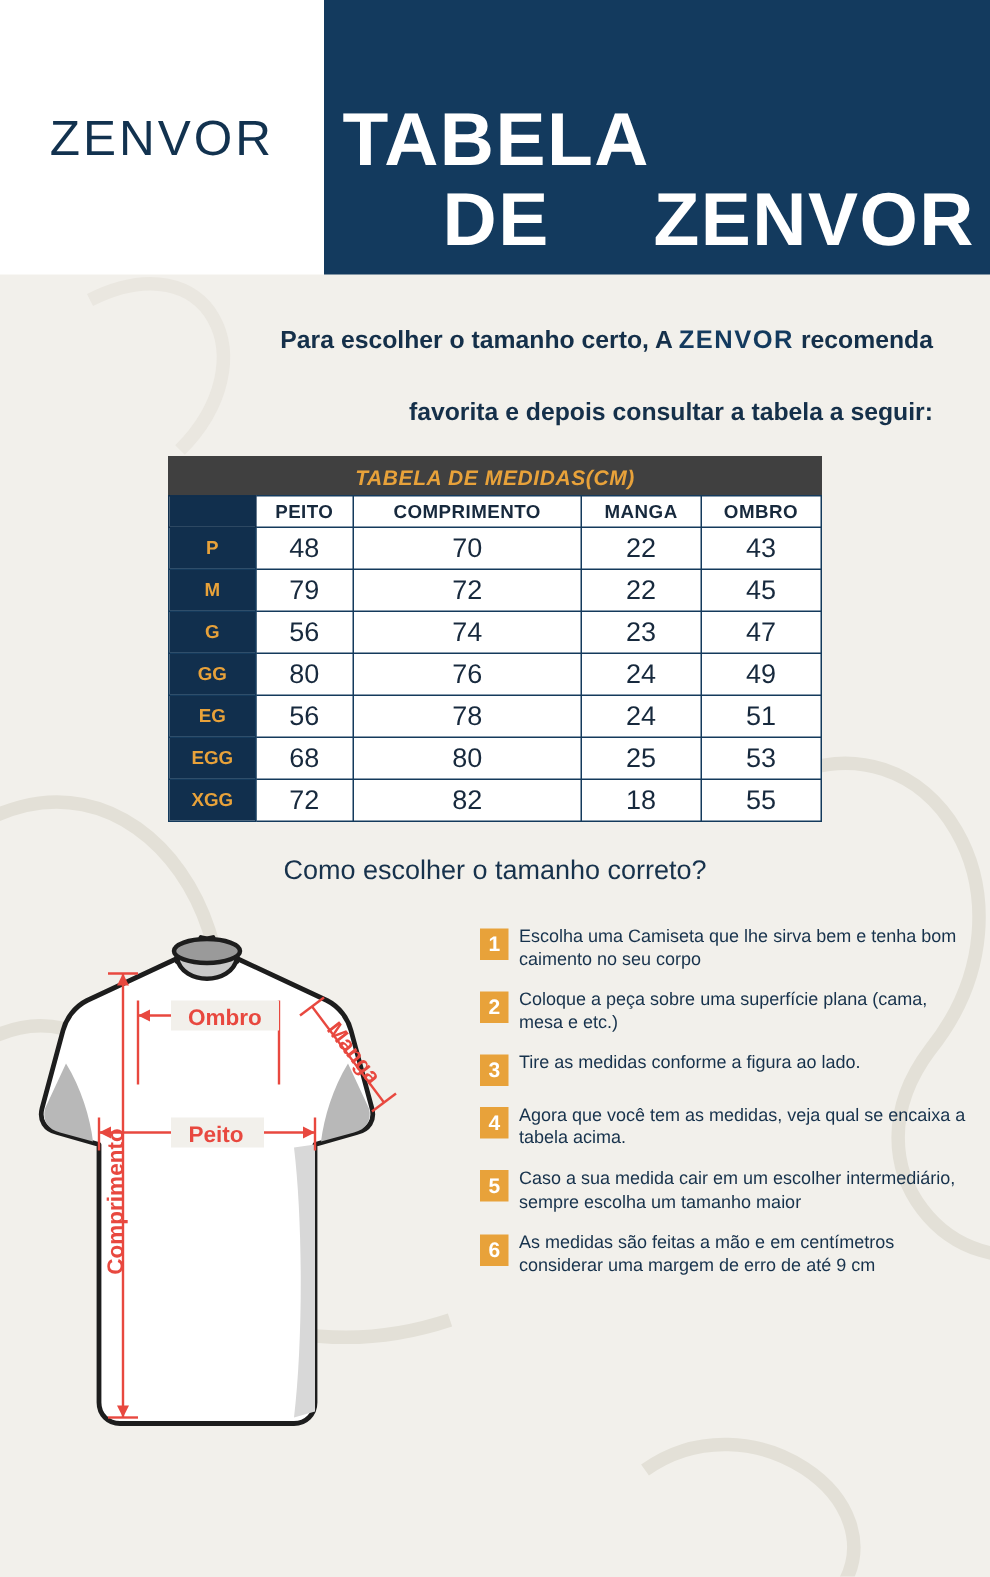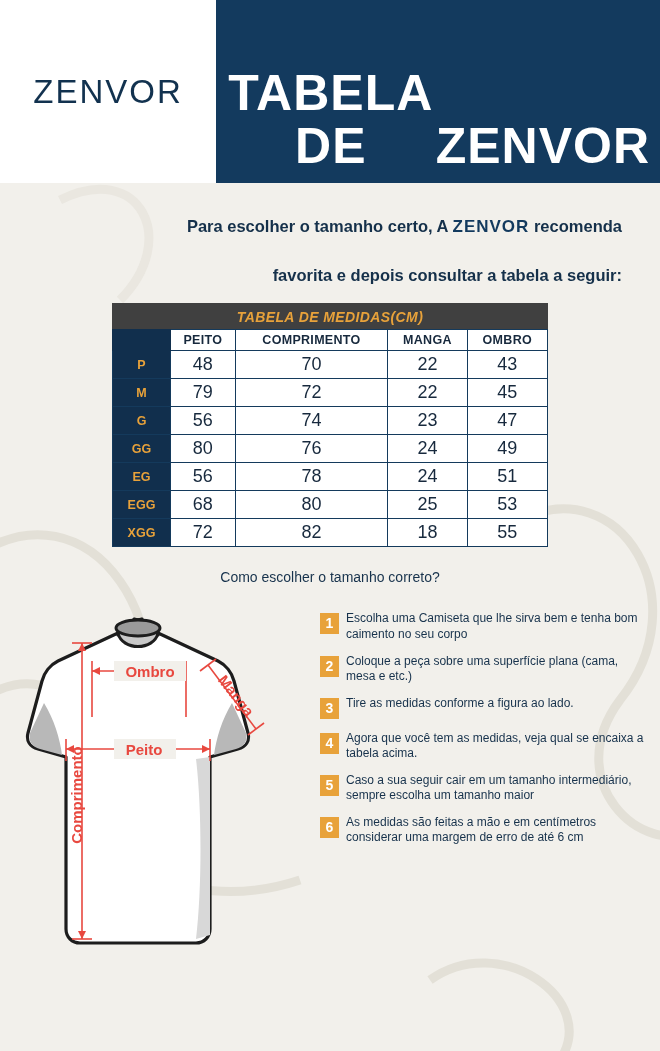--- a/index.html
+++ b/index.html
@@ -118,21 +118,21 @@
     font-weight:bold;
     font-size:12.5px;
     width:58px;
   }
 
   
   .subtitle {
     position:relative; z-index:2;
     text-align:center;
     margin-top:22px;
-    font-size:14px;
+    font-size:18px;
     color:#17324c;
     font-weight:500;
   }
 
   
   .lower {
     position:relative; z-index:2;
     display:flex;
     margin-top:14px;
     padding:0 16px 0 10px;
@@ -344,21 +344,21 @@
     <div class="step">
       <div class="step-num">3</div>
       <div class="step-text">Tire as medidas conforme a figura ao lado.</div>
     </div>
     <div class="step">
       <div class="step-num">4</div>
       <div class="step-text">Agora que você tem as medidas, veja qual se encaixa a tabela acima.</div>
     </div>
     <div class="step">
       <div class="step-num">5</div>
-      <div class="step-text">Caso a sua seguir cair em um tamanho intermediário, sempre escolha um tamanho maior</div>
+      <div class="step-text">Caso a sua medida cair em um escolher intermediário, sempre escolha um tamanho maior</div>
     </div>
     <div class="step">
       <div class="step-num">6</div>
-      <div class="step-text">As medidas são feitas a mão e em centímetros considerar uma margem de erro de até 6 cm</div>
+      <div class="step-text">As medidas são feitas a mão e em centímetros considerar uma margem de erro de até 9 cm</div>
     </div>
   </div>
 
 </div>
 
 </body></html>

